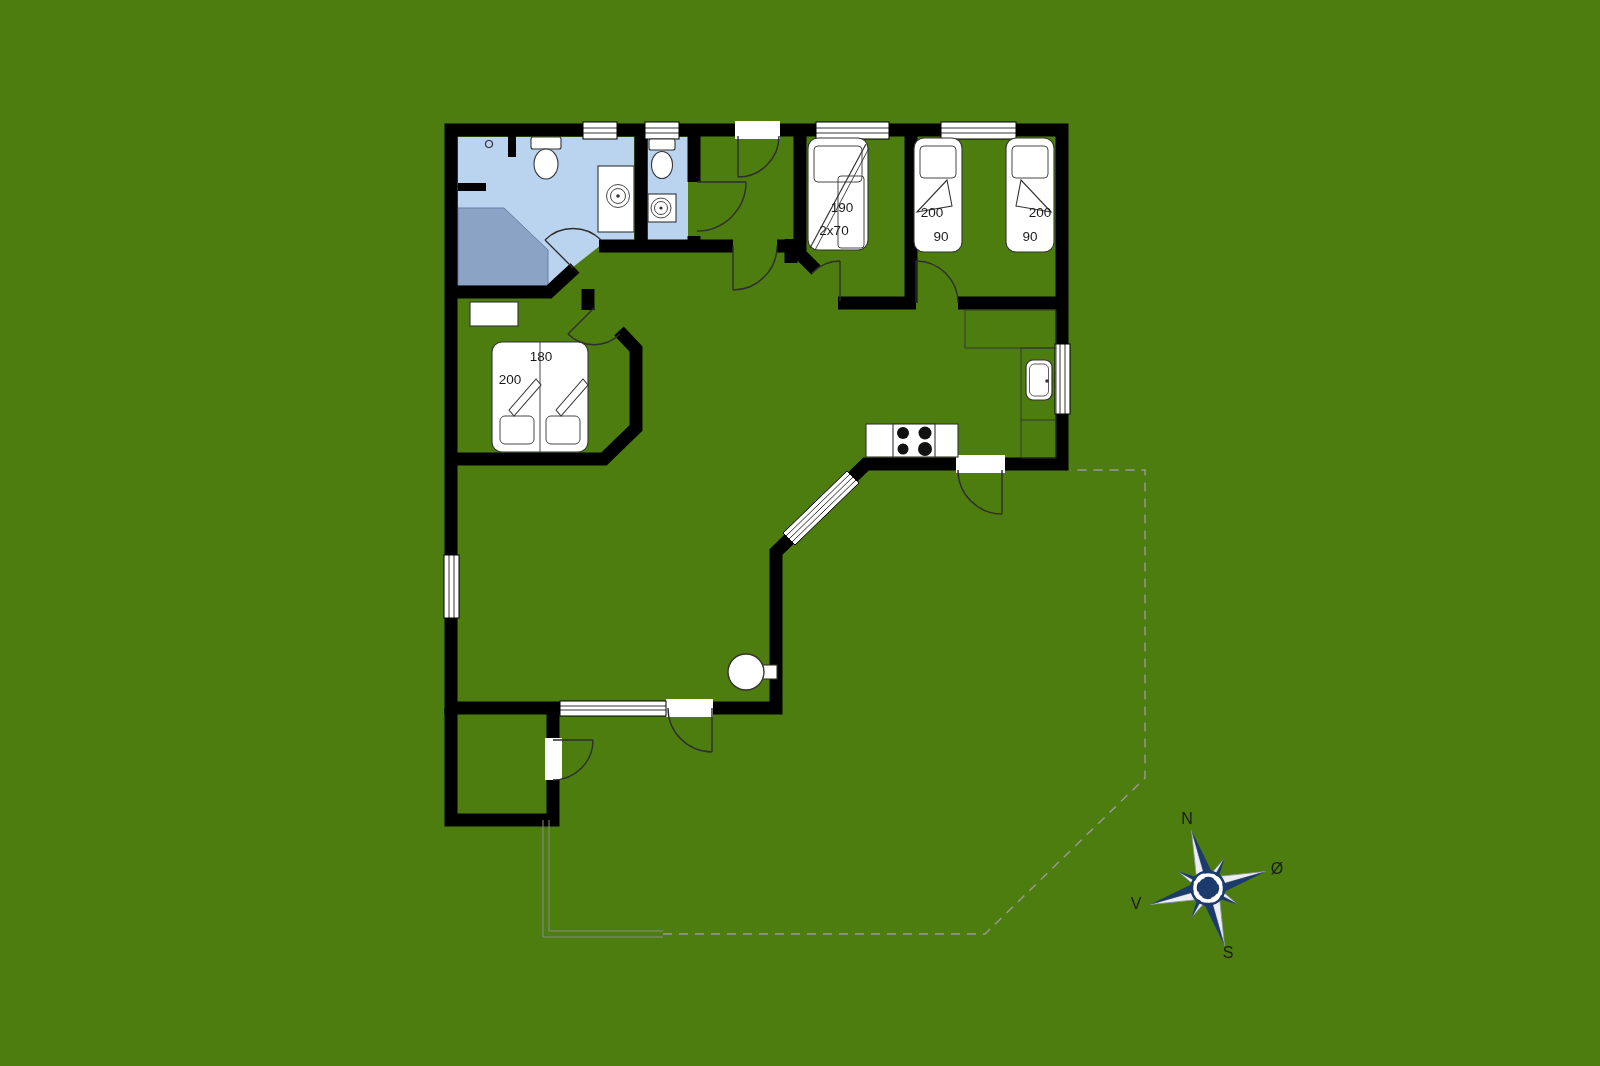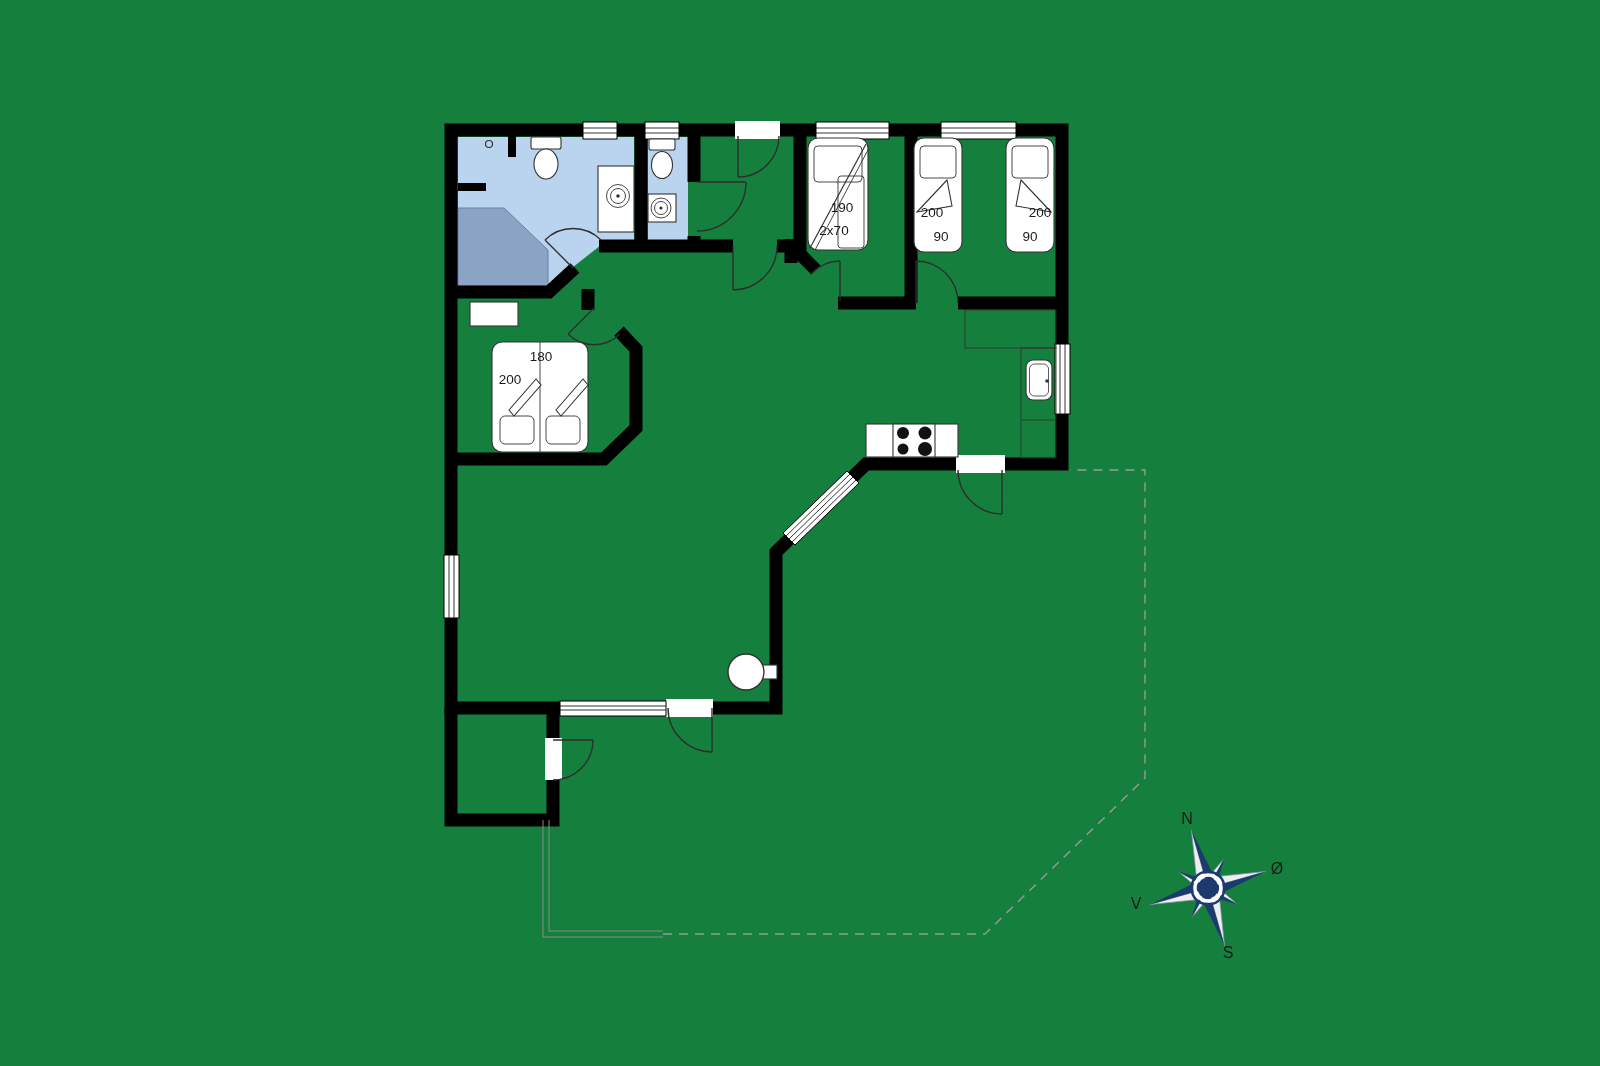--- a/index.html
+++ b/index.html
@@ -1,17 +1,17 @@
 <!DOCTYPE html>
 <html><head>
 <meta charset="utf-8">
 <title>Floor plan</title>
 <style>
   html,body{margin:0;padding:0;background:#fff;}
-  .stage{position:relative;width:1600px;height:1066px;background:#15803d;overflow:hidden;
+  .stage{position:relative;width:1600px;height:1066px;background:#4d7c0f;overflow:hidden;
          font-family:"Liberation Sans", sans-serif;}
   svg{position:absolute;left:0;top:0;}
   .walls{fill:none;stroke-linejoin:miter;stroke-linecap:butt;}
   .walls path{stroke-width:13;}
   .walls path.stub{stroke-width:8;}
   .gap{fill:#ffffff;stroke:none;}
   .win rect{fill:#ffffff;stroke:#000000;stroke-width:1;}
   .win line{stroke:#000000;stroke-width:0.8;}
   .win polygon{fill:#ffffff;stroke:#000000;stroke-width:1;}
   .door{fill:none;stroke:#2e2e2e;stroke-width:1.4;}

